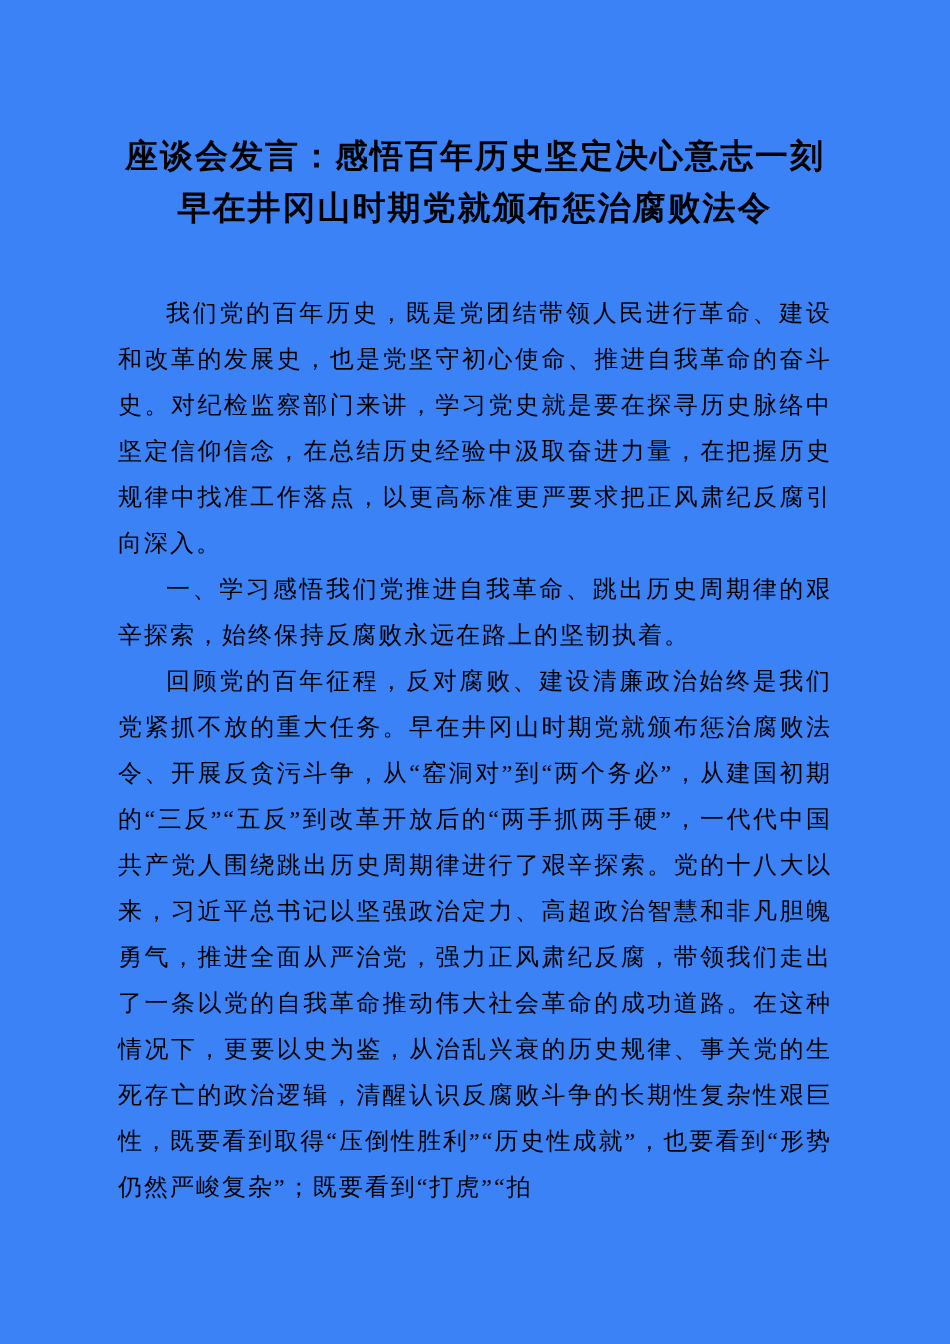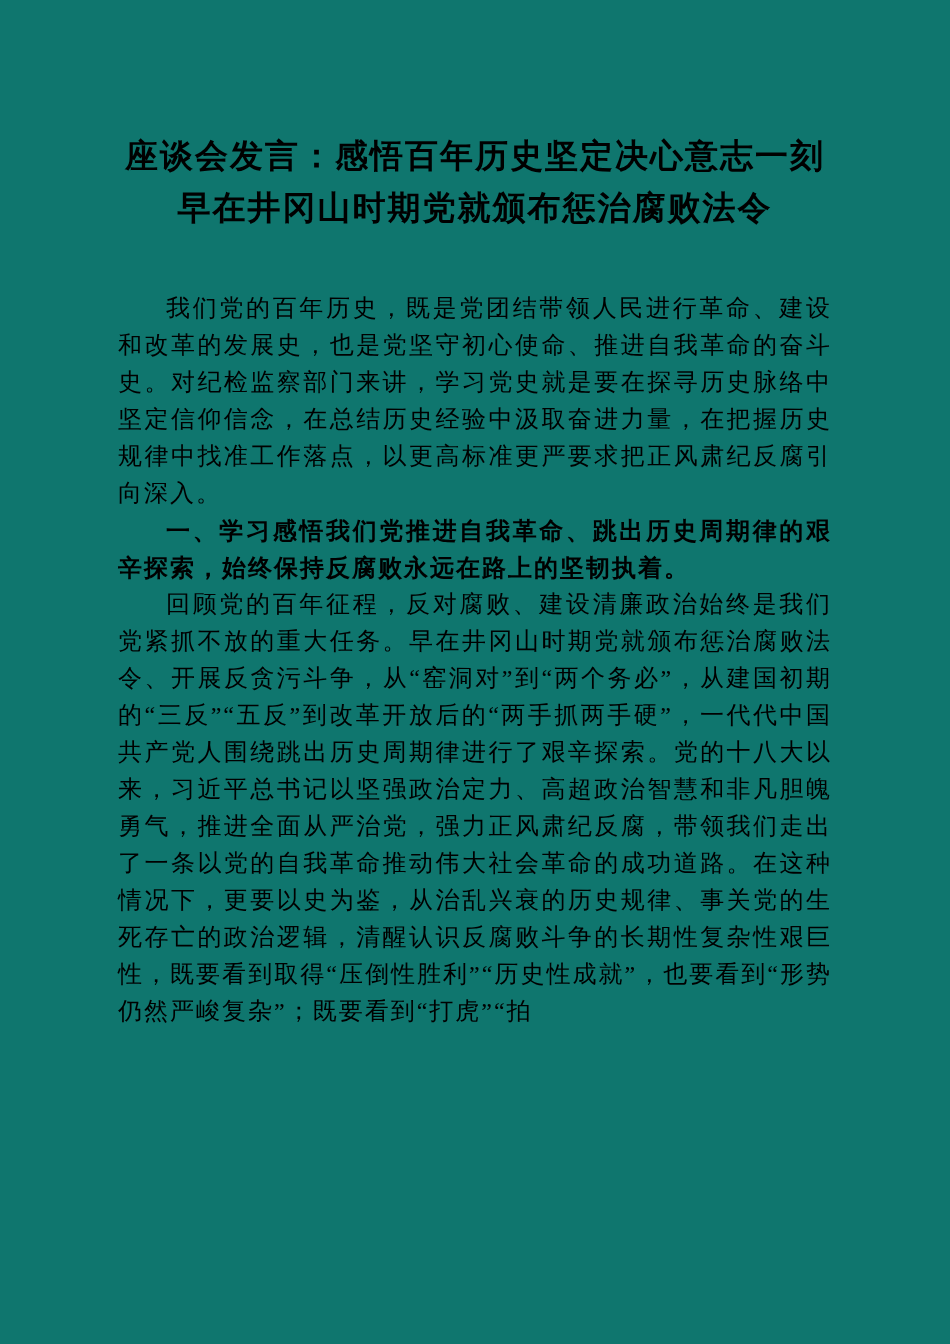--- a/index.html
+++ b/index.html
@@ -3,51 +3,51 @@
 <meta charset="utf-8">
 <style>
   * { margin: 0; padding: 0; box-sizing: border-box; }
   html, body { background: #ffffff; }
   body { width: 950px; }
 
   .page {
     position: relative;
     width: 950px;
     height: 1344px;
-    background: #0f766e;
+    background: #3b82f6;
     color: #000000;
     padding: 130px 118px 0 118px;
     overflow: hidden;
     font-family: "Liberation Serif", "DejaVu Serif", serif;
   }
 
   .doc-title {
     font-family: "Liberation Sans", "DejaVu Sans", sans-serif;
     font-weight: bold;
     font-size: 33px;
     line-height: 52px;
     letter-spacing: 2px;
     text-align: center;
     color: #000000;
     margin-bottom: 56px;
   }
   .doc-title .title-line { display: block; }
 
   .para {
     font-size: 24px;
-    line-height: 37px;
+    line-height: 46px;
     letter-spacing: 2px;
     text-align: justify;
     text-indent: 2em;
     color: #000000;
   }
 
   .para.heading {
     font-family: "Liberation Sans", "DejaVu Sans", sans-serif;
-    font-weight: bold;
+    font-weight: normal;
   }
 </style>
 </head>
 <body>
 
 <div class="page">
 
   <h1 class="doc-title">
     <span class="title-line">座谈会发言：感悟百年历史坚定决心意志一刻</span>
     <span class="title-line">早在井冈山时期党就颁布惩治腐败法令</span>

